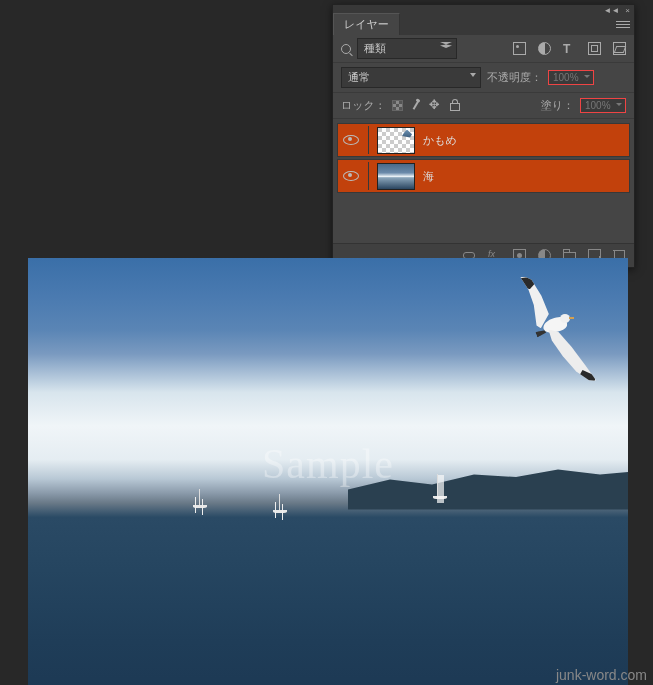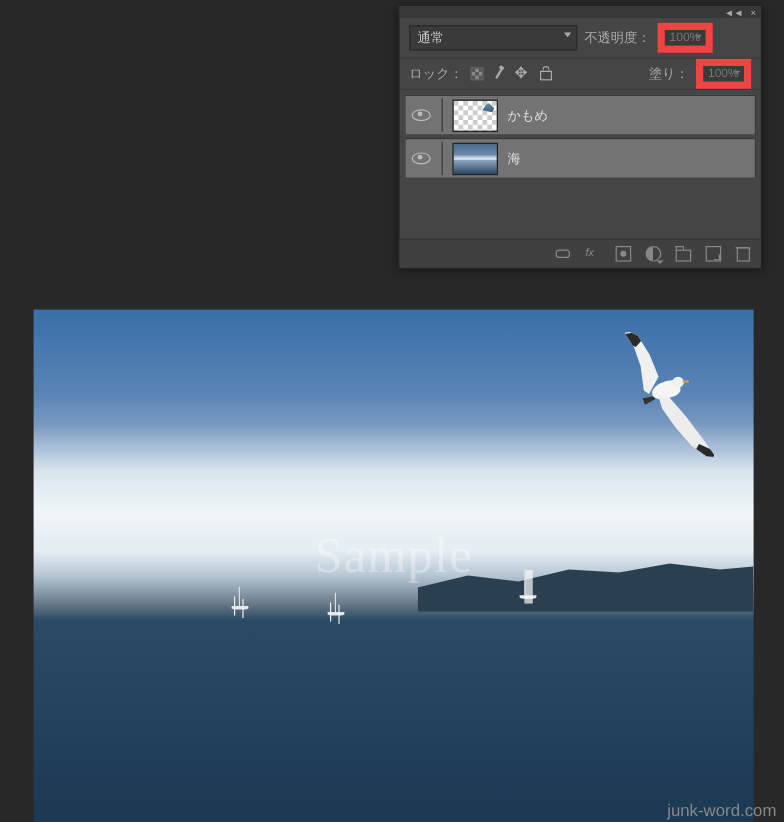--- a/index.html
+++ b/index.html
@@ -95,21 +95,21 @@
   .ico-adj { border:1px solid #aaa; border-radius:50%; background:linear-gradient(90deg,#aaa 50%, transparent 50%); }
   .ico-text::before { content:'T'; color:#aaa; font-size:12px; font-weight:bold; position:absolute; }
   .ico-shape { border:1px solid #aaa; }
   .ico-shape::after{content:''; position:absolute;inset:2px;border:1px solid #aaa;}
   .ico-smart { border:1px solid #aaa; }
   .ico-smart::before{content:'';position:absolute;left:1px;top:3px;width:8px;height:5px;border:1px solid #aaa;transform:skewX(-20deg);}
   
   .label { color:#aaa; font-size:11px;text-align:center; }
   .pct-box {
     background:#3a3a3a;
-    border:6px solid #ef4444;
+    border:1px solid #ef4444;
     color:#777;
     font-size:10px;
     padding:1px 12px 1px 4px;
     width:46px;
     position:relative;
   }
   .pct-box::after{content:'';position:absolute;right:3px;top:4px;border-left:3px solid transparent;border-right:3px solid transparent;border-top:3px solid #777;}
   
   .lock-row { height: 26px; }
   .lock-icons { display:flex; gap:8px; align-items:center; }
@@ -119,21 +119,21 @@
   .li-brush::after { content:''; position:absolute; width:4px; height:3px; background:#aaa; left:5px; top:-1px; transform:rotate(30deg); border-radius:40%;}
   .li-move::before { content:'✥'; color:#aaa; font-size:13px; position:absolute; top:-3px; left:-1px;}
   .li-lock::before { content:''; position:absolute; width:8px; height:6px; border:1px solid #aaa; bottom:0; left:1px;}
   .li-lock::after { content:''; position:absolute; width:4px; height:4px; border:1px solid #aaa; border-bottom:none; border-radius:3px 3px 0 0; top:-1px; left:3px;}
   
   .layers-list { padding: 4px; }
   .layer {
     display:flex;
     align-items:center;
     height:34px;
-    background:#737373;
+    background:#c2410c;
     border:1px solid #383838;
     margin-bottom:2px;
     gap:8px;
     padding:0 4px;
     cursor:pointer;
   }
   .eye { width:18px; height:18px; position:relative; cursor:pointer; flex-shrink:0; }
   .eye::before { content:''; position:absolute; width:14px; height:8px; border:1px solid #bbb; border-radius:50%; left:1px; top:4px;}
   .eye::after { content:''; position:absolute; width:4px; height:4px; background:#bbb; border-radius:50%; left:6px; top:6px;}
   .divider { width:1px; height:28px; background:#383838; }
@@ -231,21 +231,40 @@
   }
 </style>
 </head>
 <body>
 
 <div class="panel">
   <div class="panel-top">
     <span>◄◄</span>
     <span>×</span>
   </div>
-
+  <div class="panel-tabs">
+    <div class="tab">レイヤー</div>
+    <div class="panel-menu">
+        <span></span>
+        <span></span>
+        <span></span>
+      </div>
+  </div>
+
+  <div class="panel-row filter-row">
+    <div class="search-icon"></div>
+    <div class="dropdown kind">種類</div>
+    <div class="icon-strip">
+      <div class="fticon ico-img"></div>
+      <div class="fticon ico-adj"></div>
+      <div class="fticon ico-text"></div>
+      <div class="fticon ico-shape"></div>
+      <div class="fticon ico-smart"></div>
+    </div>
+  </div>
 
   <div class="panel-row">
     <div class="dropdown blend">通常</div>
     <span class="label">不透明度：</span>
     <div class="pct-box">100%</div>
   </div>
 
   <div class="panel-row lock-row">
     <span class="label">ロック：</span>
     <div class="lock-icons">

